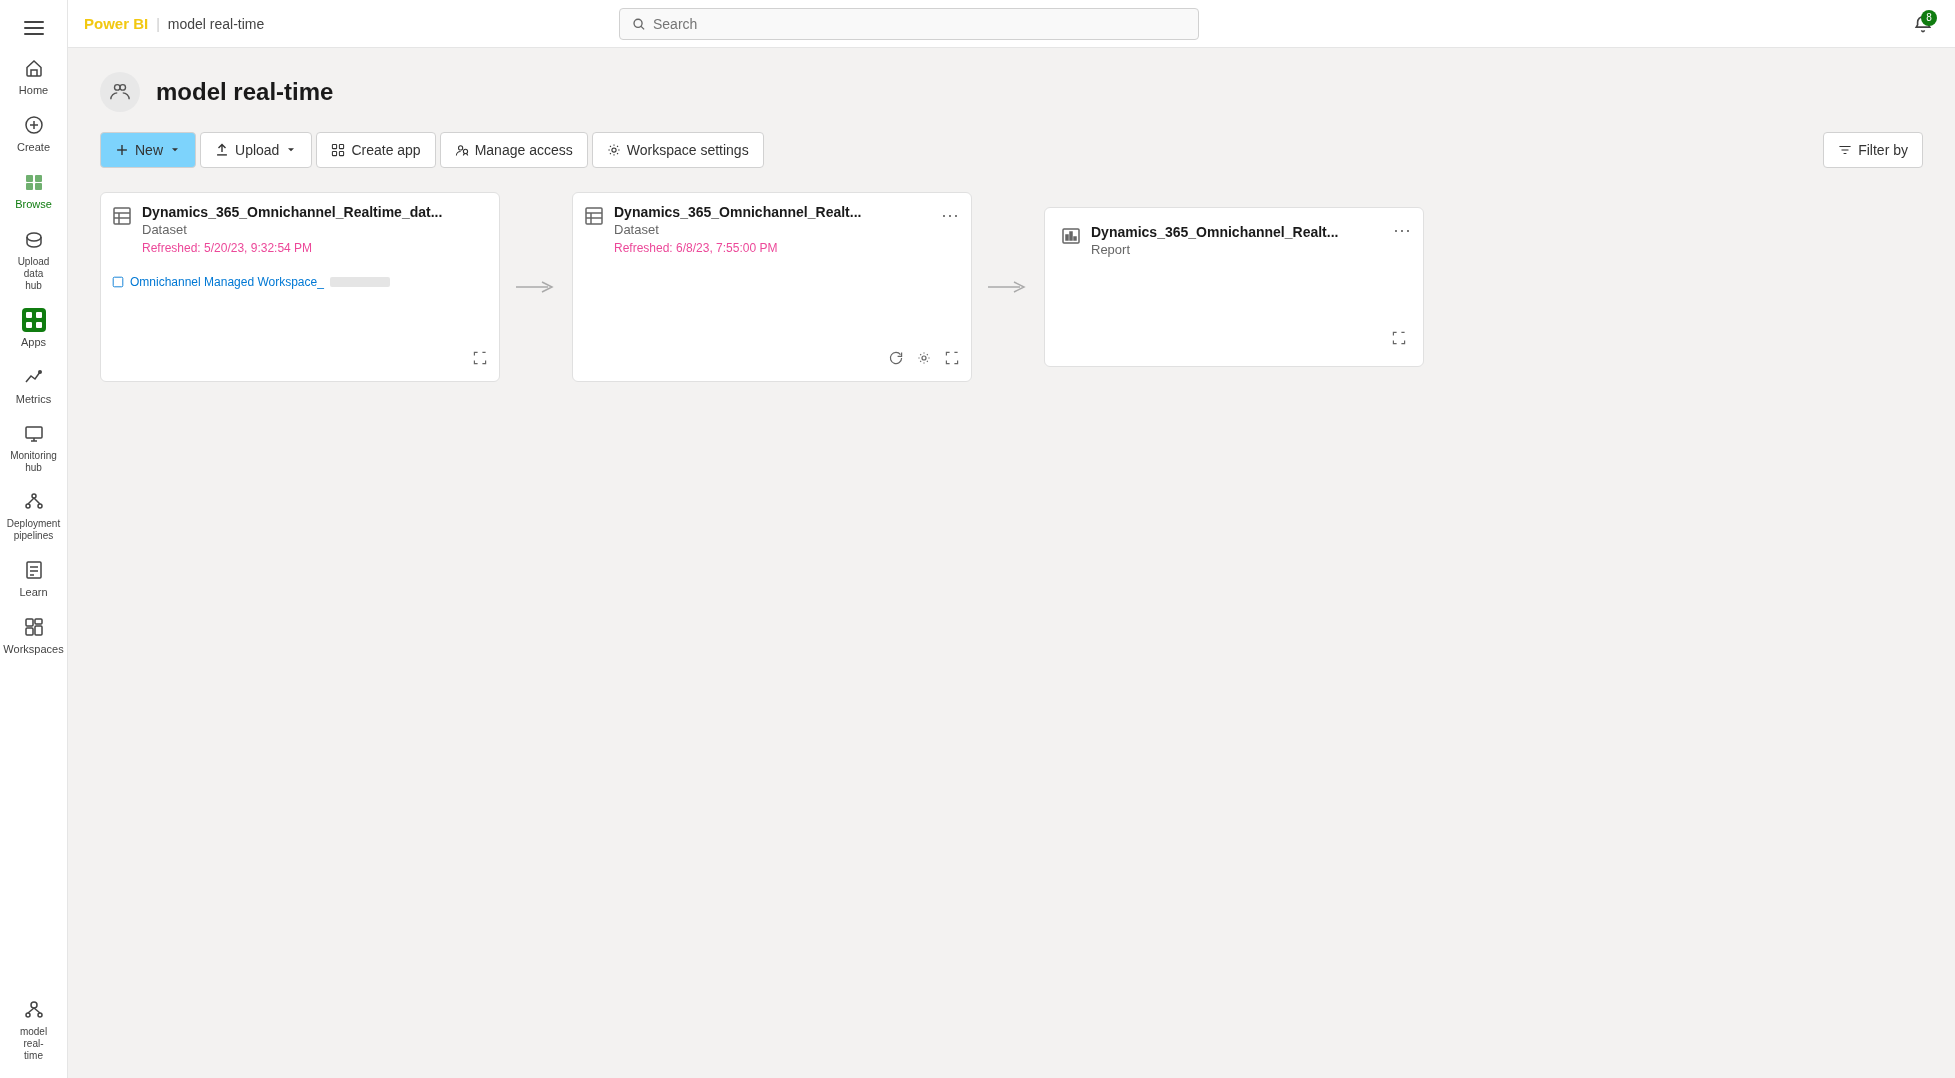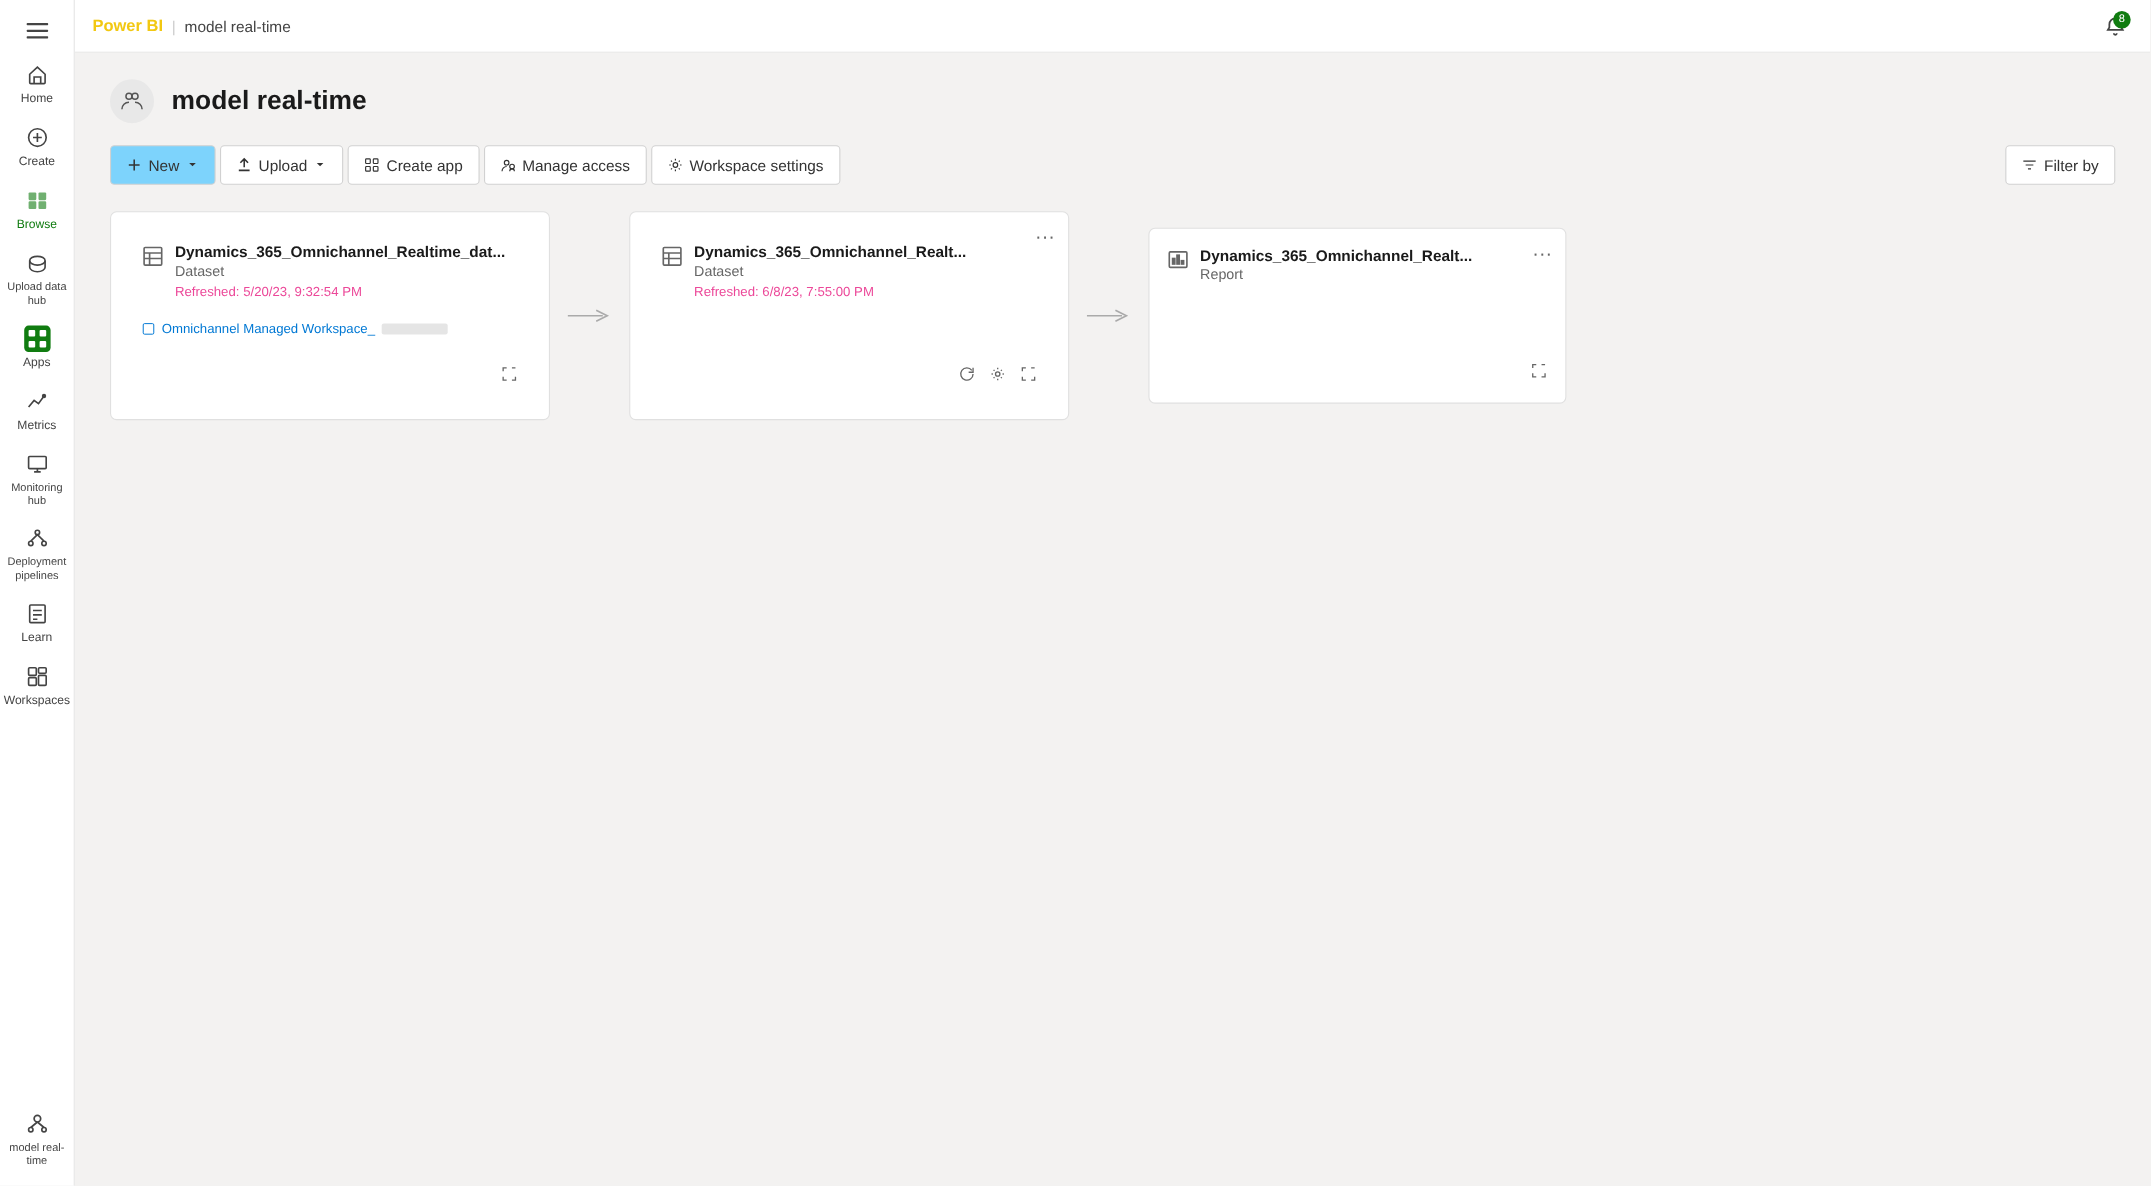--- a/index.html
+++ b/index.html
@@ -15,21 +15,21 @@
       padding: 8px 0;
       border-right: 1px solid #e5e5e5;
       flex-shrink: 0;
       overflow-y: auto;
       overflow-x: hidden;
     }
     .sidebar-item {
       display: flex;
       flex-direction: column;
       align-items: center;
-      padding: 8px 4px;
+      padding: 8px 16px;
       cursor: pointer;
       width: 100%;
       color: #444;
       font-size: 11px;
       gap: 4px;
       border-radius: 4px;
     }
     .sidebar-item.active { color: #107c10; }
     .sidebar-item svg { width: 20px; height: 20px; }
     .sidebar-item .icon-wrap { width: 24px; height: 24px; display: flex; align-items: center; justify-content: center; }
@@ -180,21 +180,21 @@
       display: flex;
       align-items: center;
       gap: 16px;
     }
     .lineage-card {
       background: #fff;
       border: 1px solid #e0e0e0;
       border-radius: 6px;
       width: 400px;
       min-height: 190px;
-      padding: 28px;
+      padding: 11px;
       position: relative;
       display: flex;
       flex-direction: column;
     }
     .lineage-card-sm {
       background: #fff;
       border: 1px solid #e0e0e0;
       border-radius: 6px;
       width: 380px;
       min-height: 160px;
@@ -386,20 +386,27 @@
 
 <div class="main">
 
   <header class="topbar">
     <div class="topbar-brand">
       <span class="power-bi-logo" style="color:#f2c811; font-weight:700; font-size:15px;">Power BI</span>
       <span style="color:#ccc; font-size:14px;">|</span>
       <span style="color:#444; font-size:14px;">model real-time</span>
     </div>
 
+    <div class="search-bar">
+      <svg width="14" height="14" viewBox="0 0 20 20" fill="none" stroke="#666" stroke-width="2">
+          <circle cx="9" cy="9" r="6"></circle>
+          <line x1="13.5" y1="13.5" x2="18" y2="18"></line>
+        </svg>
+      <input type="text" placeholder="Search" style="">
+    </div>
 
     <div class="topbar-right">
       <div class="notification-btn">
         <svg width="18" height="18" viewBox="0 0 20 20" fill="none" stroke="#444" stroke-width="1.8">
             <path d="M10 2a6 6 0 00-6 6v3l-1.5 2.5h15L16 11V8a6 6 0 00-6-6z"></path>
             <path d="M8.5 17a1.5 1.5 0 003 0"></path>
           </svg>
         <span class="notification-badge">8</span>
       </div>
     </div>

